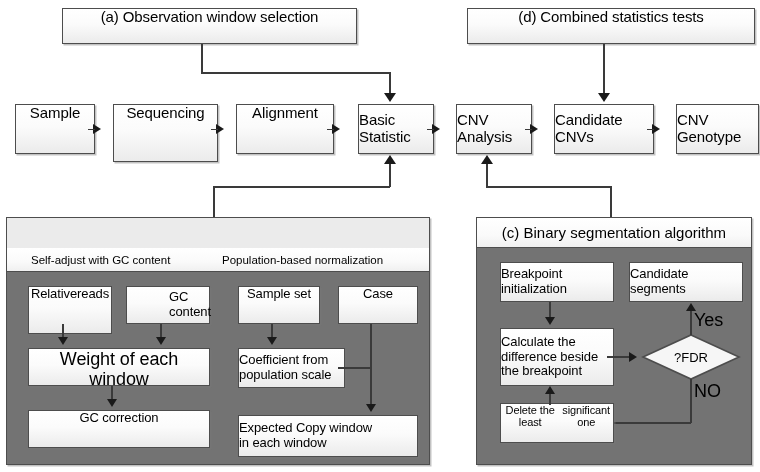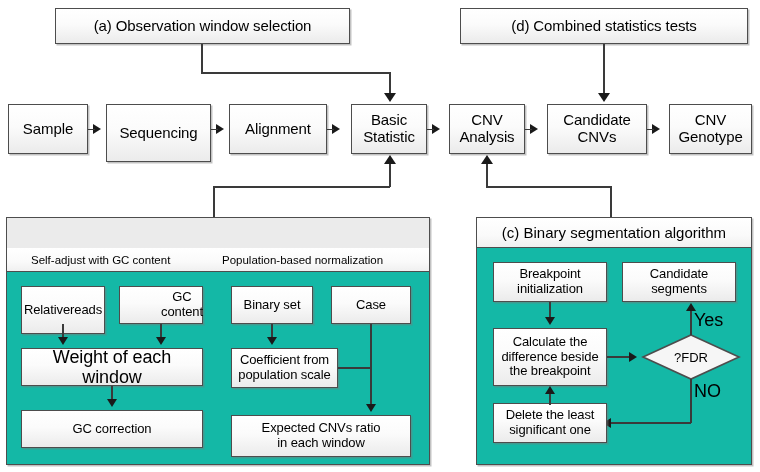--- a/index.html
+++ b/index.html
@@ -16,26 +16,27 @@
   }
 
   
   .node{
     position:absolute;
     box-sizing:border-box;
     border:1.5px solid #4d4d4d;
     background:linear-gradient(to bottom,#ffffff 0%,#fbfbfb 45%,#ebebeb 100%);
     box-shadow:1.5px 1.5px 0 rgba(120,120,120,0.45);
     display:flex;
-    align-items:center;
+    align-items:flex-start;
     justify-content:center;
     text-align:center;
     color:#000000;
     line-height:1.12;
     letter-spacing:-0.1px;
+    margin-left:7px;
   }
 
   
   .panel{
     position:absolute;
     box-sizing:border-box;
     border:1.5px solid #4d4d4d;
     background:#ebebeb;
     box-shadow:1.5px 1.5px 0 rgba(120,120,120,0.45);
   }
@@ -60,21 +61,21 @@
   }
   .panel-sub span{
     position:absolute;
     top:50%;
     transform:translateY(-50%);
     white-space:nowrap;
   }
   .panel-inner{
     position:absolute;
     box-sizing:border-box;
-    background:#14b8a6;
+    background:#737373;
   }
 
   
   .ln{
     position:absolute;
     background:#3a3a3a;
   }
   .ln.h{height:1.6px;}
   .ln.v{width:1.6px;}
 
@@ -250,41 +251,41 @@
       </div>
 
       <div class="ln v" style="left:104px;top:114px;height:15px;"></div>
       <div class="arrow sm down" style="left:100px;top:127px;"></div>
 
       <div class="node" style="left:14px;top:138px;width:182px;height:38px;font-size:13px;">
         <span>GC correction</span>
       </div>
 
       <div class="node" style="left:224px;top:14px;width:82px;height:38px;font-size:13px;">
-        <span>Binary set</span>
+        <span>Sample set</span>
       </div>
 
       <div class="node" style="left:324px;top:14px;width:80px;height:38px;font-size:13px;">
         <span>Case</span>
       </div>
 
       <div class="ln v" style="left:264px;top:52px;height:15px;"></div>
       <div class="arrow sm down" style="left:260px;top:65px;"></div>
 
       <div class="node" style="left:224px;top:76px;width:107px;height:40px;font-size:13px;flex-direction:column;">
         <span>Coefficient from</span>
         <span>population scale</span>
       </div>
 
       <div class="ln v" style="left:363px;top:52px;height:82px;"></div>
       <div class="ln h" style="left:331px;top:95px;width:33px;"></div>
       <div class="arrow sm down" style="left:359px;top:132px;"></div>
 
       <div class="node" style="left:224px;top:143px;width:180px;height:42px;font-size:13px;flex-direction:column;">
-        <span>Expected CNVs ratio</span>
+        <span>Expected Copy window</span>
         <span>in each window</span>
       </div>
 
     </div>
   </div>
 
   <div class="panel" style="left:476px;top:217px;width:276px;height:248px;">
 
     <div class="panel-title" style="height:30px;">
       <span>(c) Binary segmentation algorithm</span>
@@ -323,21 +324,21 @@
 
       <div class="ln v" style="left:213px;top:63px;height:24px;"></div>
       <div class="arrow sm up" style="left:209px;top:55px;"></div>
       <div class="edge-label" style="left:217px;top:62px;">Yes</div>
 
       <div class="ln v" style="left:213px;top:131px;height:44px;"></div>
       <div class="ln h" style="left:132px;top:174px;width:82px;"></div>
       <div class="arrow sm left" style="left:126px;top:170px;"></div>
       <div class="edge-label" style="left:217px;top:133px;">NO</div>
 
-      <div class="node" style="left:16px;top:155px;width:114px;height:40px;font-size:13px;flex-direction:column;">
+      <div class="node" style="left:16px;top:155px;width:114px;height:40px;font-size:11px;flex-direction:row;">
         <span>Delete the least</span>
         <span>significant one</span>
       </div>
 
       <div class="ln v" style="left:72px;top:146px;height:11px;"></div>
       <div class="arrow sm up" style="left:68px;top:138px;"></div>
 
     </div>
   </div>
 

